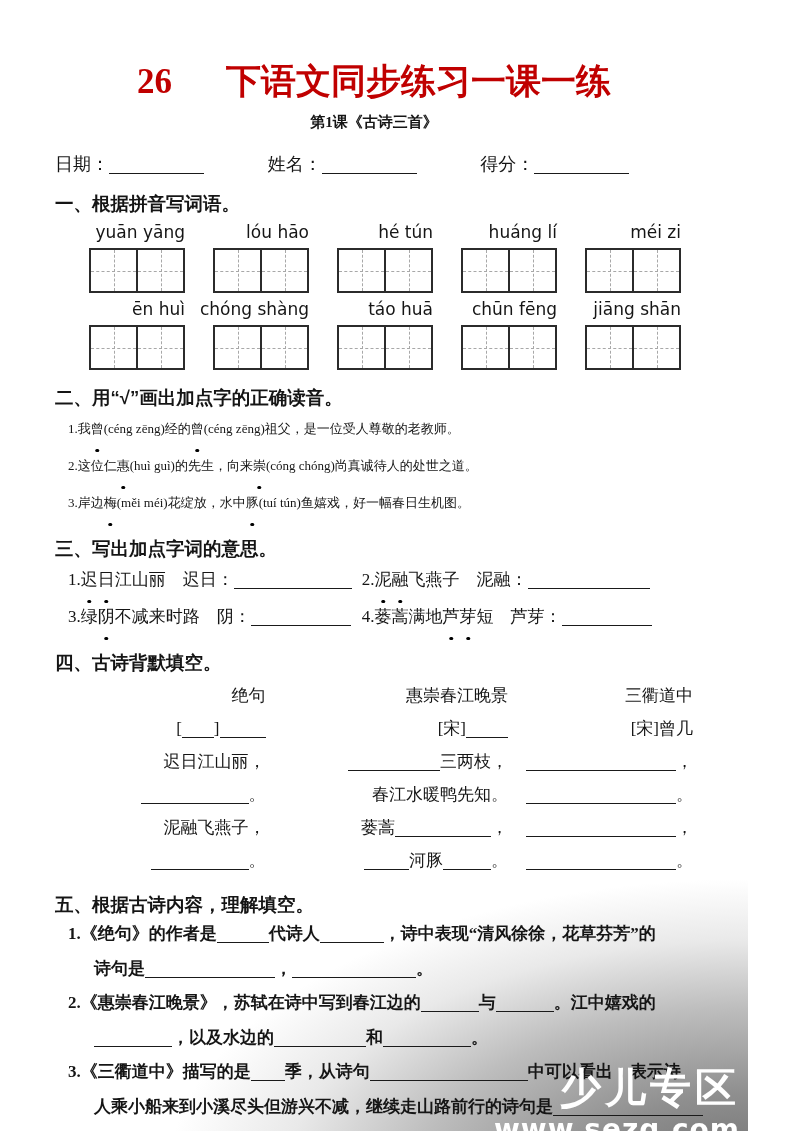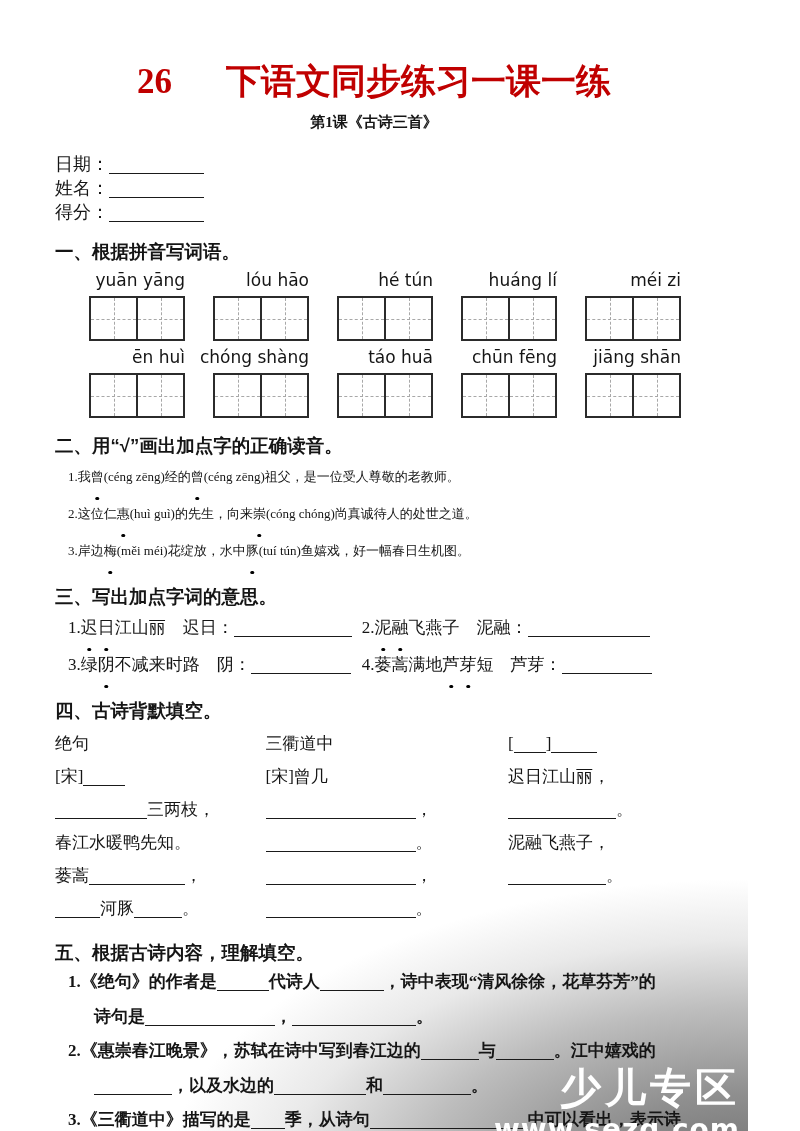--- a/index.html
+++ b/index.html
@@ -7,21 +7,21 @@
         font-family:"Liberation Serif","DejaVu Serif",serif;color:#151515;box-sizing:border-box;margin-top:36px;}
   .corner-gradient{position:absolute;inset:0;pointer-events:none;z-index:0;
         background:radial-gradient(ellipse 660px 340px at 100% 101%,
           #6e6e6e 0%, #8f8f8f 25%, #bdbdbd 50%, #e9e9e9 70%, rgba(255,255,255,0) 88%);}
   .content{position:relative;z-index:1;padding:26px 55px 0;}
 
   .title{display:flex;justify-content:center;align-items:baseline;gap:54px;
          font-weight:bold;font-size:35px;line-height:1.15;}
   .subtitle{text-align:center;font-weight:bold;font-size:15px;margin-top:11px;}
 
-  .info-row{display:flex;margin-top:20px;font-size:18px;flex-direction:column;}
+  .info-row{display:flex;margin-top:20px;font-size:18px;}
   .info-field{width:230px;white-space:nowrap;}
 
   .sec-heading{font-family:"Liberation Sans","DejaVu Sans",sans-serif;
                font-weight:bold;font-size:18.5px;margin-top:15px;}
 
   .pinyin-row{display:flex;justify-content:space-between;padding:0 12px;margin-top:5px;}
   .pcol{width:118px;display:flex;flex-direction:column;align-items:flex-end;}
   .plabel{font-family:"DejaVu Sans","Liberation Sans",sans-serif;font-size:17px;
           white-space:nowrap;margin-bottom:5px;line-height:1.3;}
   .wgrid{display:flex;border:2px solid #2b2b2b;background:#fff;}
@@ -29,21 +29,21 @@
   .wcell + .wcell{border-left:2px solid #2b2b2b;}
   .wcell::before{content:"";position:absolute;left:0;right:0;top:50%;border-top:1px dashed #a8a8a8;}
   .wcell::after{content:"";position:absolute;top:0;bottom:0;left:50%;border-left:1px dashed #a8a8a8;}
 
   .s2-item{font-size:13px;line-height:37px;padding-left:13px;white-space:nowrap;}
 
   .s3-grid{display:grid;grid-template-columns:47% 53%;padding-left:13px;}
   .s3-item{font-size:17px;line-height:37px;white-space:nowrap;}
 
   .poem-grid{display:grid;grid-template-columns:33% 38% 29%;margin-top:4px;}
-  .poem-cell{text-align:left;font-size:17px;line-height:33px;white-space:nowrap;}
+  .poem-cell{text-align:right;font-size:17px;line-height:33px;white-space:nowrap;}
 
   .s5-item{margin-top:0;font-weight:bold;}
   .s5-line{font-size:17px;line-height:34.5px;padding-left:13px;white-space:nowrap;}
   .s5-line.indent{padding-left:39px;}
 
   .blank{display:inline-block;border-bottom:1.4px solid #1a1a1a;height:0.85em;vertical-align:-4px;}
   .em-dot{position:relative;display:inline-block;}
   .em-dot::after{content:"";position:absolute;left:50%;bottom:-5px;transform:translateX(-50%);
                  width:3.5px;height:3.5px;border-radius:50%;background:#000;}
 
@@ -160,20 +160,21 @@
     <div class="s3-grid" id="s3-items">
         <div class="s3-item"><span>1.</span><span class="em-dot">迟</span><span class="em-dot">日</span><span>江山丽　迟日：</span><span class="blank" style="width: 118px;"></span></div>
         <div class="s3-item"><span>2.</span><span class="em-dot">泥</span><span class="em-dot">融</span><span>飞燕子　泥融：</span><span class="blank" style="width: 122px;"></span></div>
         <div class="s3-item"><span>3.绿</span><span class="em-dot">阴</span><span>不减来时路　阴：</span><span class="blank" style="width: 100px;"></span></div>
         <div class="s3-item"><span>4.蒌蒿满地</span><span class="em-dot">芦</span><span class="em-dot">芽</span><span>短　芦芽：</span><span class="blank" style="width: 90px;"></span></div>
       </div>
 
     <div class="sec-heading">四、古诗背默填空。</div>
     <div class="poem-grid" id="s4-poems">
         <div class="poem-cell"><span>绝句</span></div>
+        <div class="poem-cell"><span>惠崇春江晚景</span></div>
         <div class="poem-cell"><span>三衢道中</span></div>
         <div class="poem-cell"><span>[</span><span class="blank" style="width: 32px;"></span><span>]</span><span class="blank" style="width: 46px;"></span></div>
         <div class="poem-cell"><span>[宋]</span><span class="blank" style="width: 42px;"></span></div>
         <div class="poem-cell"><span>[宋]曾几</span></div>
         <div class="poem-cell"><span>迟日江山丽，</span></div>
         <div class="poem-cell"><span class="blank" style="width: 92px;"></span><span>三两枝，</span></div>
         <div class="poem-cell"><span class="blank" style="width: 150px;"></span><span>，</span></div>
         <div class="poem-cell"><span class="blank" style="width: 108px;"></span><span>。</span></div>
         <div class="poem-cell"><span>春江水暖鸭先知。</span></div>
         <div class="poem-cell"><span class="blank" style="width: 150px;"></span><span>。</span></div>

